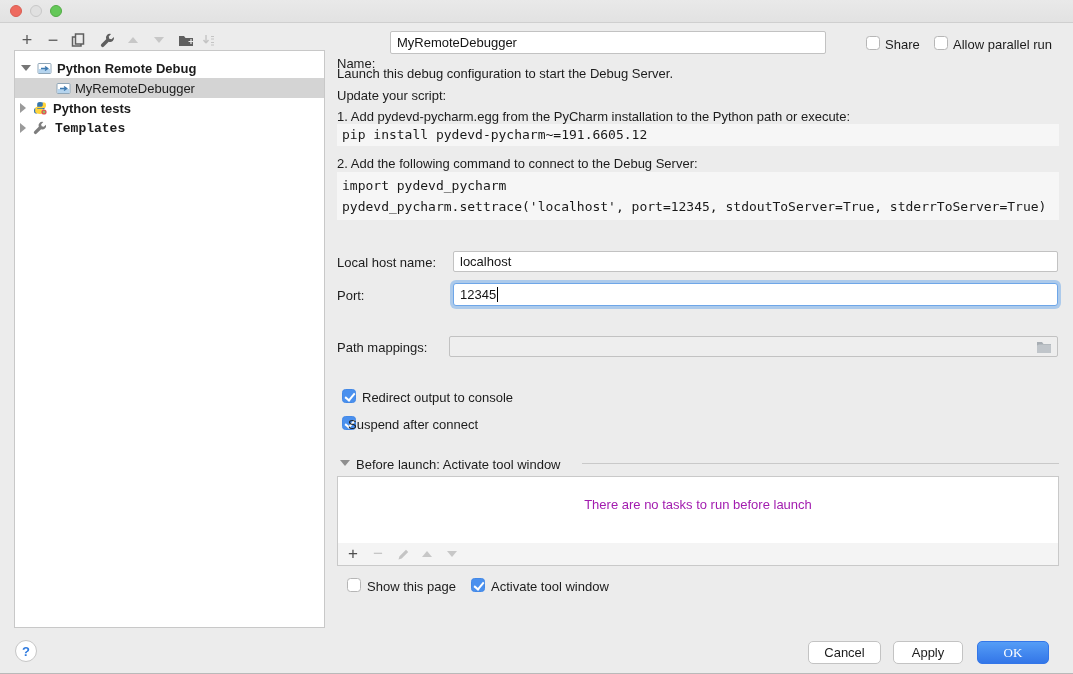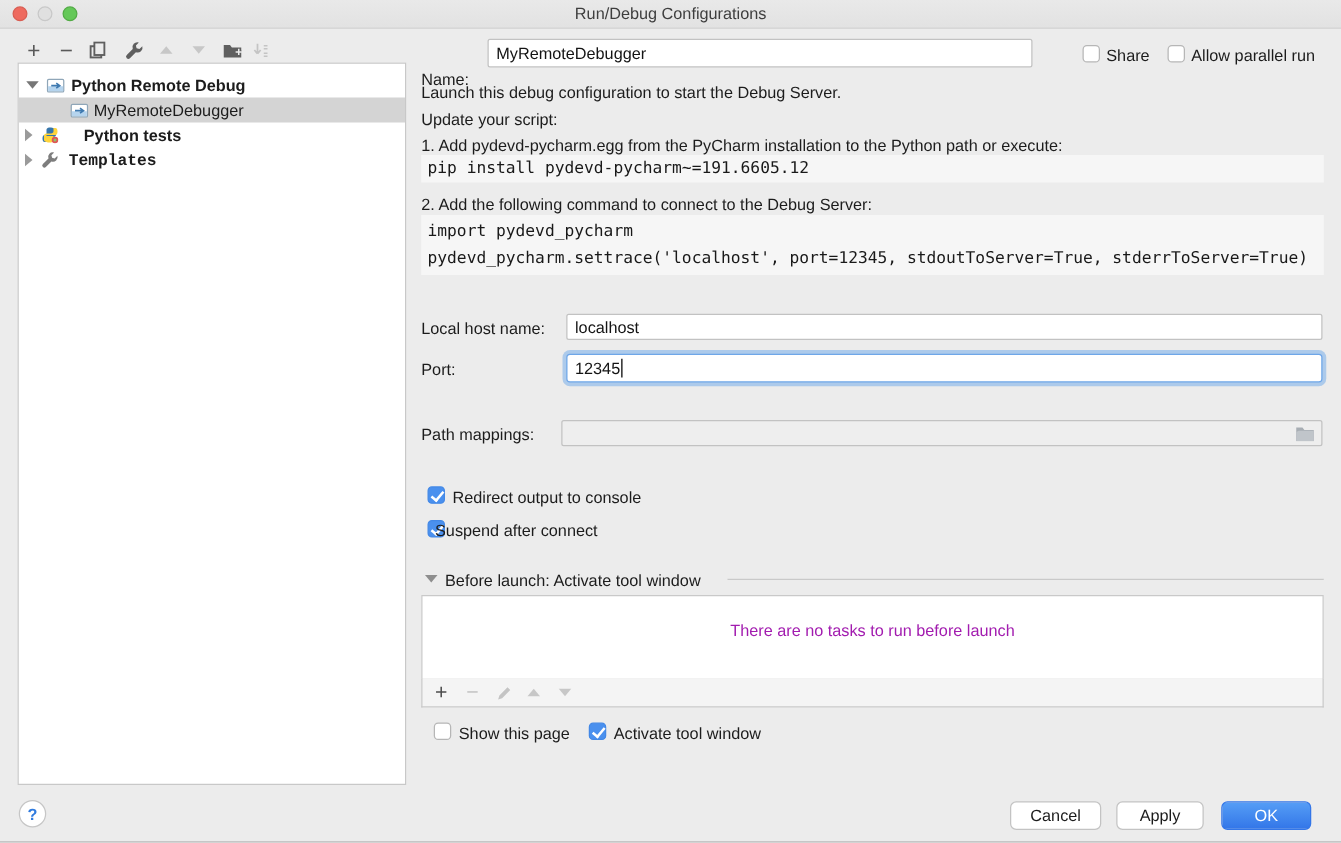--- a/index.html
+++ b/index.html
@@ -55,35 +55,34 @@
     border:1px solid #c9c9c9;box-sizing:border-box;}
   .taskempty{position:absolute;left:0;right:0;top:20px;text-align:center;color:#a21caf;}
   .minitb{position:absolute;left:337px;top:543px;width:722px;height:23px;background:#f4f4f4;
     border:1px solid #c9c9c9;border-top:none;box-sizing:border-box;}
   .mico{position:absolute;top:3px;height:16px;display:flex;align-items:center;justify-content:center;
     font-size:15px;color:#4d4d4d;}
   .mico.dis{color:#c4c4c4;}
   
   .btn{position:absolute;height:23px;border:1px solid #c3c3c3;border-radius:5px;background:#fff;
     font-size:13px;color:#1c1c1c;display:flex;align-items:center;justify-content:center;box-sizing:border-box;}
-  .btn.primary{background:linear-gradient(#559df6,#3376e8);border-color:#3376e8;color:#fff;}
+  .btn.primary{background:linear-gradient(#559df6,#3376e8);border-color:#3376e8;color:#fff;font-family:Liberation Serif, serif;}
   .helpbtn{position:absolute;left:15px;top:640px;width:22px;height:22px;border-radius:50%;
     background:#fff;border:1px solid #c6c6c6;box-sizing:border-box;display:flex;align-items:center;
     justify-content:center;color:#2f7bdf;font-weight:bold;font-size:13px;}
   .label{position:absolute;white-space:nowrap;}
   .icon{display:inline-flex;align-items:center;justify-content:center;}
 </style>
 </head>
 <body>
 
 <div class="titlebar">
   <span class="tl red"></span>
   <span class="tl gray"></span>
   <span class="tl green"></span>
-  <div class="wtitle">Run/Debug Configurations</div>
 </div>
 
 <div class="tbico" style="left:19px;width:16px;font-size:18px;">
     <span>+</span>
   </div>
 <div class="tbico" style="left:45px;width:16px;font-size:18px;">
     <span>−</span>
   </div>
 <div class="tbico" style="left:70px;width:16px;">
   <span class="icon">
@@ -149,21 +148,21 @@
   <div class="trow" style="top:47px;">
     <span style="margin-left:5px;" class="tri-right"></span>
     <span class="icon" style="margin-left:7px;">
       <svg width="14" height="14" viewBox="0 0 14 14">
           <path d="M7 1 C4.6 1 4.2 2.2 4.2 3.3 V6.2 H9.8 V7 H2.8 C1.4 7 1 8.4 1 9.8 c0 1.4 .4 2.8 1.8 2.8 H4.2 V10.4 c0-1 .9-1.8 1.9-1.8 h3.8 c1 0 1.9-.8 1.9-1.8 V3.3 C11.8 2.2 9.4 1 7 1z" fill="#3776ab"></path>
           <path d="M7 13 c2.4 0 2.8-1.2 2.8-2.3 V7.8 H4.2 V7 h7 C12.6 7 13 5.6 13 4.2 c0-1.4-.4-2.8-1.8-2.8 H9.8 v2.6 c0 1-.9 1.8-1.9 1.8 H4.1 c-1 0-1.9.8-1.9 1.8 v3.5 C2.2 11.8 4.6 13 7 13z" fill="#ffd43b"></path>
           <circle cx="11" cy="11" r="2.6" fill="#e05555"></circle>
           <circle cx="11" cy="11" r="1.2" fill="#8fc46a"></circle>
         </svg>
     </span>
-    <span class="lbl bold" style="margin-left:20px;">Python tests</span>
+    <span class="lbl bold" style="margin-left:6px;">Python tests</span>
   </div>
   <div class="trow" style="top:67px;">
     <span style="margin-left:5px;" class="tri-right"></span>
     <span class="icon" style="margin-left:7px;">
       <svg width="14" height="14" viewBox="0 0 16 16">
           <path d="M14.8 4.2 12.3 6.7 9.9 6 9.3 3.6 11.8 1.1 A4.2 4.2 0 0 0 6.6 6.6 L1.5 11.7 A1.9 1.9 0 0 0 4.2 14.4 L9.3 9.3 A4.2 4.2 0 0 0 14.8 4.2Z" fill="#7d7d7d"></path>
         </svg>
     </span>
     <span class="lbl bold" style="margin-left:8px;font-family:Liberation Mono, monospace;">Templates</span>
   </div>

